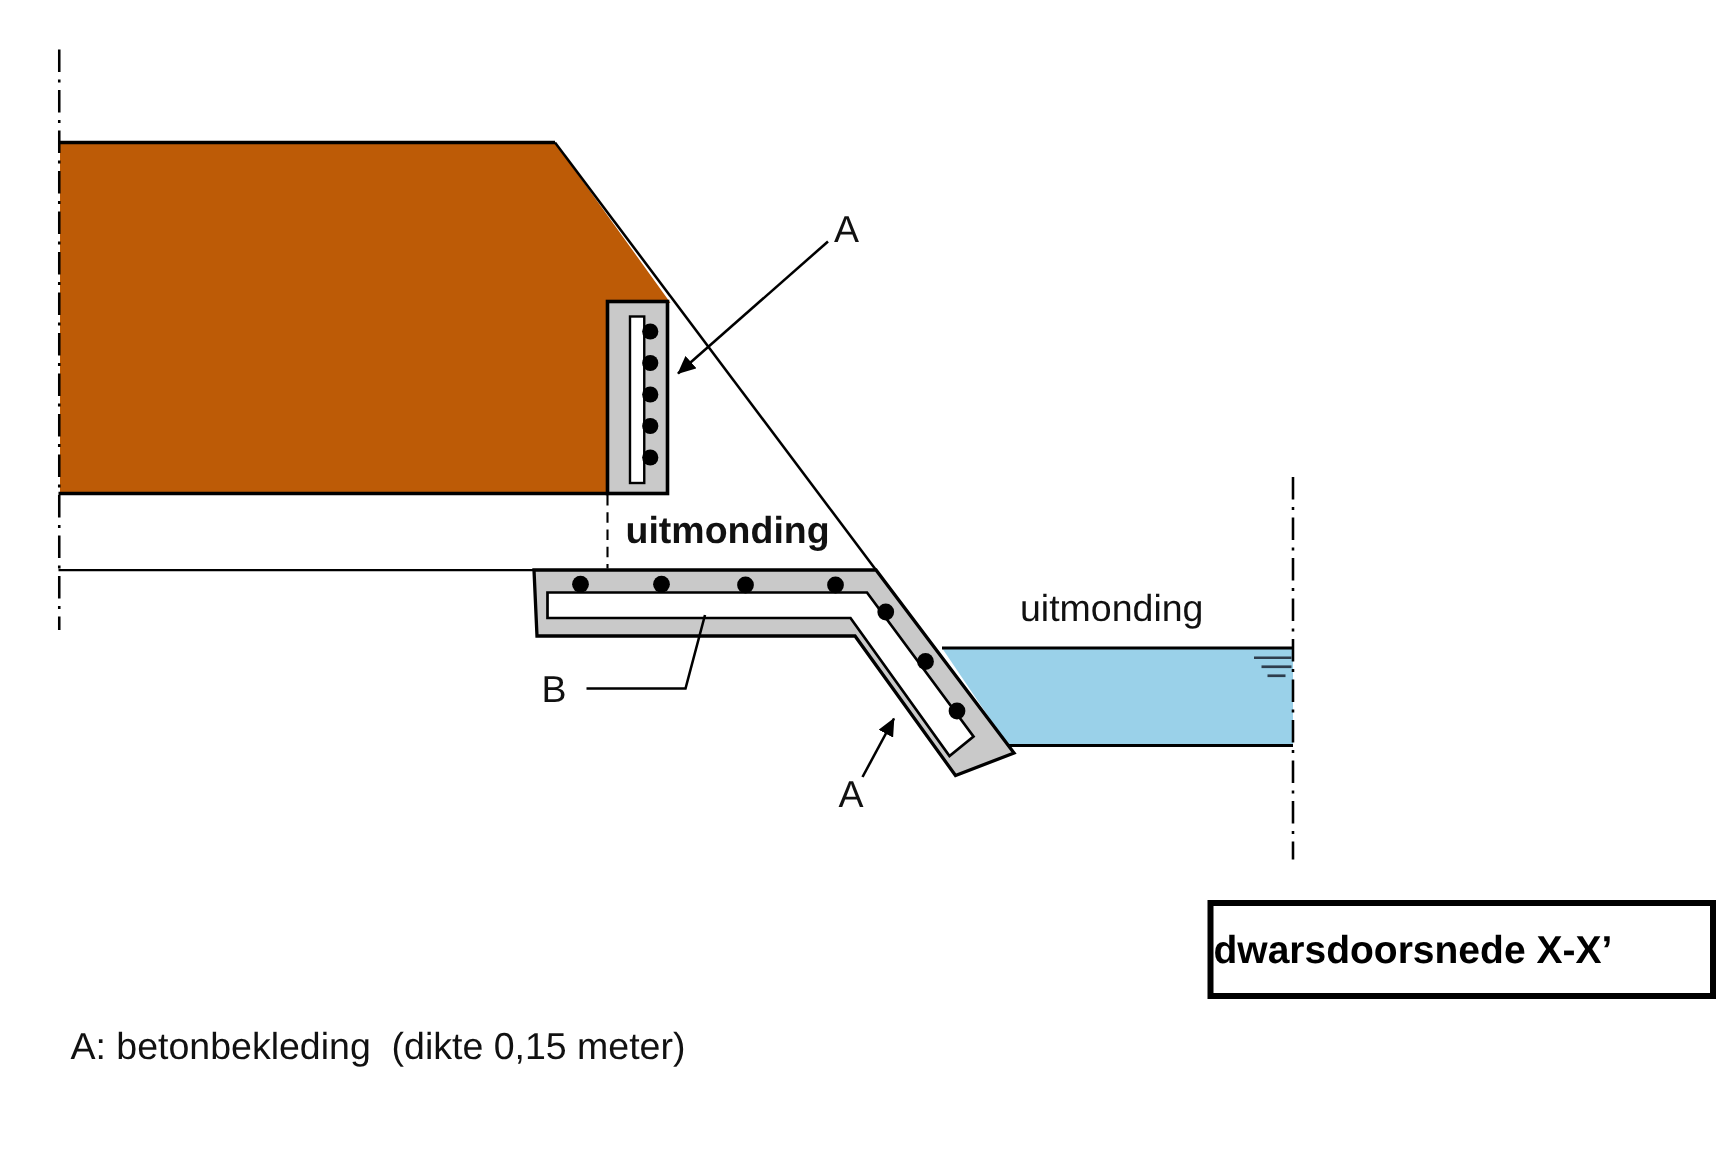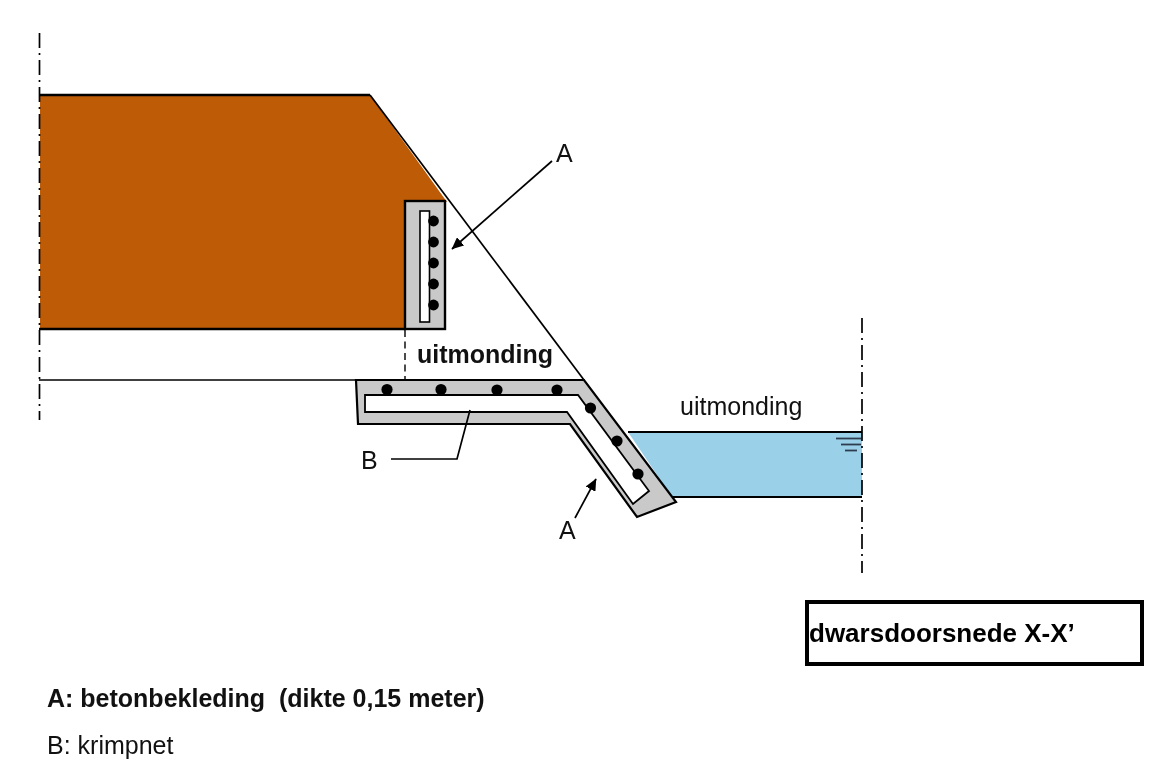--- a/index.html
+++ b/index.html
@@ -129,16 +129,15 @@
   <div class="lbl" style="left:680px; top:393px;">uitmonding</div>
 
   <div class="lbl" style="left:361px; top:447px;">B</div>
 
   <div class="lbl" style="left:559px; top:517px;">A</div>
 
   <div class="caption-box">
     <span class="caption-text">dwarsdoorsnede X-X’</span>
   </div>
 
-  <div class="legend-line" style="top:684px;font-weight:bold;">A: betonbekleding  (dikte 0,15 meter)</div>
-  <div class="legend-line" style="top:731px;">B: krimpnet</div>
+  <div class="legend-line" style="top:684px;">A: betonbekleding  (dikte 0,15 meter)</div>
 
 </div>
 
 </body></html>

